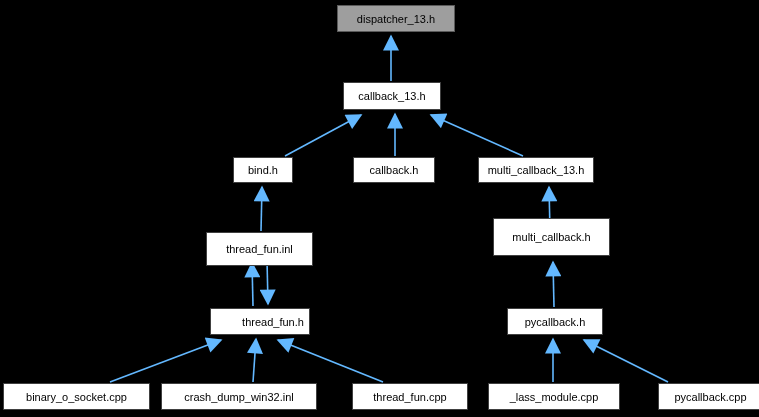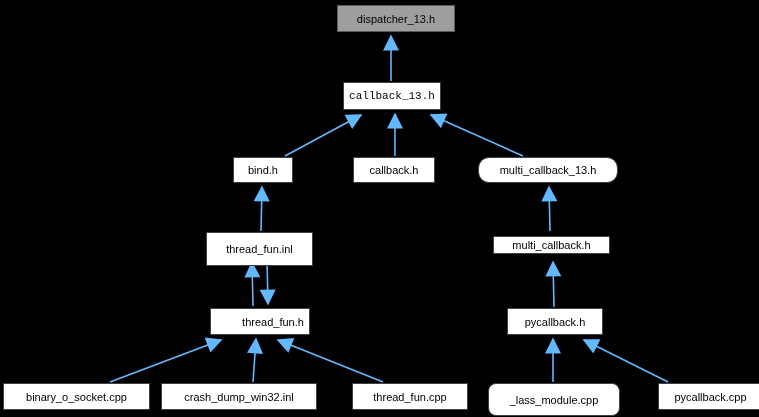--- a/index.html
+++ b/index.html
@@ -59,53 +59,53 @@
         <line x1="253" y1="382" x2="256" y2="339" stroke="#63b8ff" stroke-width="1.6" marker-end="url(#arrowhead)"></line>
         <line x1="383" y1="382" x2="278" y2="340" stroke="#63b8ff" stroke-width="1.6" marker-end="url(#arrowhead)"></line>
         <line x1="553" y1="382" x2="553" y2="339" stroke="#63b8ff" stroke-width="1.6" marker-end="url(#arrowhead)"></line>
         <line x1="668" y1="382" x2="584" y2="340" stroke="#63b8ff" stroke-width="1.6" marker-end="url(#arrowhead)"></line>
       </g>
   </svg>
   <div id="node-layer">
       <div class="node highlight" style="left: 337px; top: 5px; width: 118px; height: 27px;">
         <span>dispatcher_13.h</span>
       </div>
-      <div class="node" style="left: 343px; top: 82px; width: 98px; height: 28px; font-family: Liberation Mono, monospace;">
+      <div class="node" style="left: 343px; top: 82px; width: 98px; height: 28px;">
         <span>callback_13.h</span>
       </div>
       <div class="node" style="left: 233px; top: 157px; width: 60px; height: 26px;">
         <span>bind.h</span>
       </div>
       <div class="node" style="left: 353px; top: 157px; width: 82px; height: 26px;">
         <span>callback.h</span>
       </div>
-      <div class="node" style="left: 478px; top: 157px; width: 140px; height: 26px; border-radius: 11px;">
+      <div class="node" style="left: 478px; top: 157px; width: 116px; height: 26px;">
         <span>multi_callback_13.h</span>
       </div>
       <div class="node" style="left: 206px; top: 232px; width: 107px; height: 34px;">
         <span>thread_fun.inl</span>
       </div>
-      <div class="node" style="left: 493px; top: 236px; width: 117px; height: 18px;">
+      <div class="node" style="left: 493px; top: 218px; width: 117px; height: 38px;">
         <span>multi_callback.h</span>
       </div>
       <div class="node" style="left: 210px; top: 308px; width: 100px; height: 27px; padding-left: 26px;">
         <span>thread_fun.h</span>
       </div>
       <div class="node" style="left: 507px; top: 308px; width: 96px; height: 27px;">
         <span>pycallback.h</span>
       </div>
       <div class="node" style="left: 3px; top: 383px; width: 147px; height: 27px; text-align: right;">
         <span>binary_o_socket.cpp</span>
       </div>
       <div class="node" style="left: 161px; top: 383px; width: 156px; height: 27px;">
         <span>crash_dump_win32.inl</span>
       </div>
       <div class="node" style="left: 352px; top: 383px; width: 116px; height: 27px;">
         <span>thread_fun.cpp</span>
       </div>
-      <div class="node" style="left: 488px; top: 383px; width: 132px; height: 33px; border-radius: 8px;">
+      <div class="node" style="left: 488px; top: 383px; width: 132px; height: 27px;">
         <span>_lass_module.cpp</span>
       </div>
       <div class="node" style="left: 643px; top: 383px; width: 105px; height: 27px; margin-left: 15px;">
         <span>pycallback.cpp</span>
       </div>
     </div>
 </div>
 
 </body></html>

